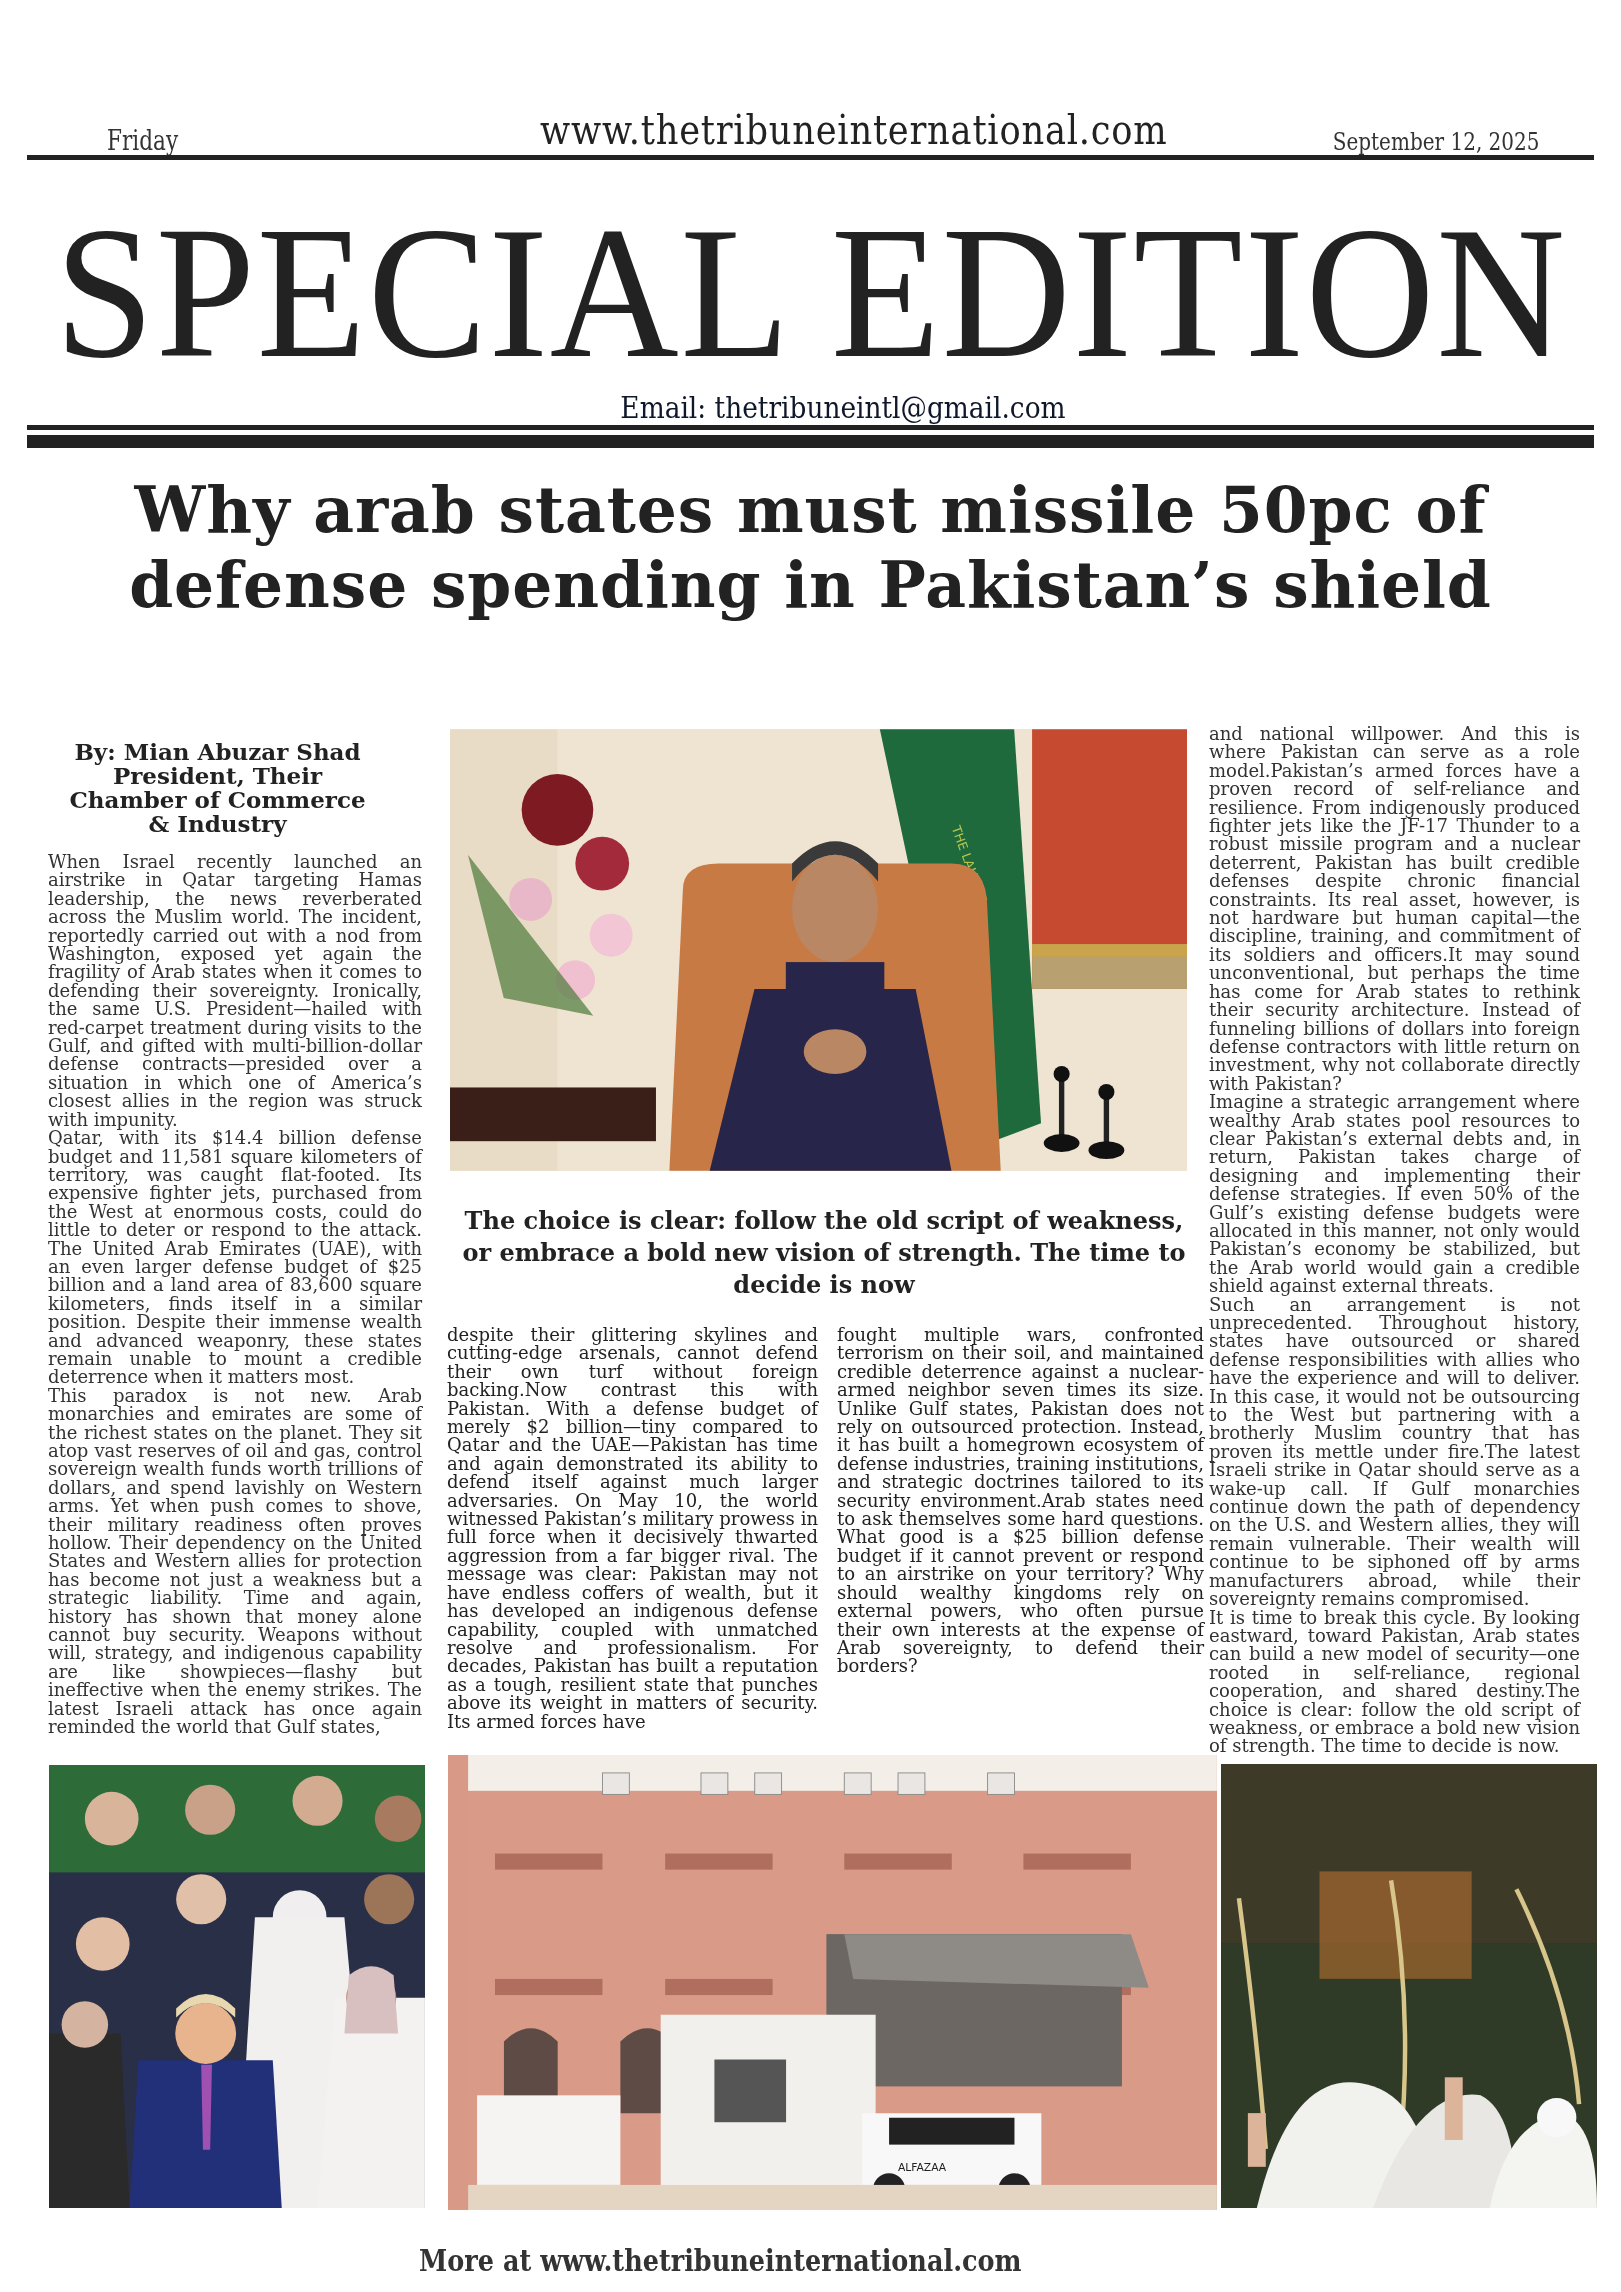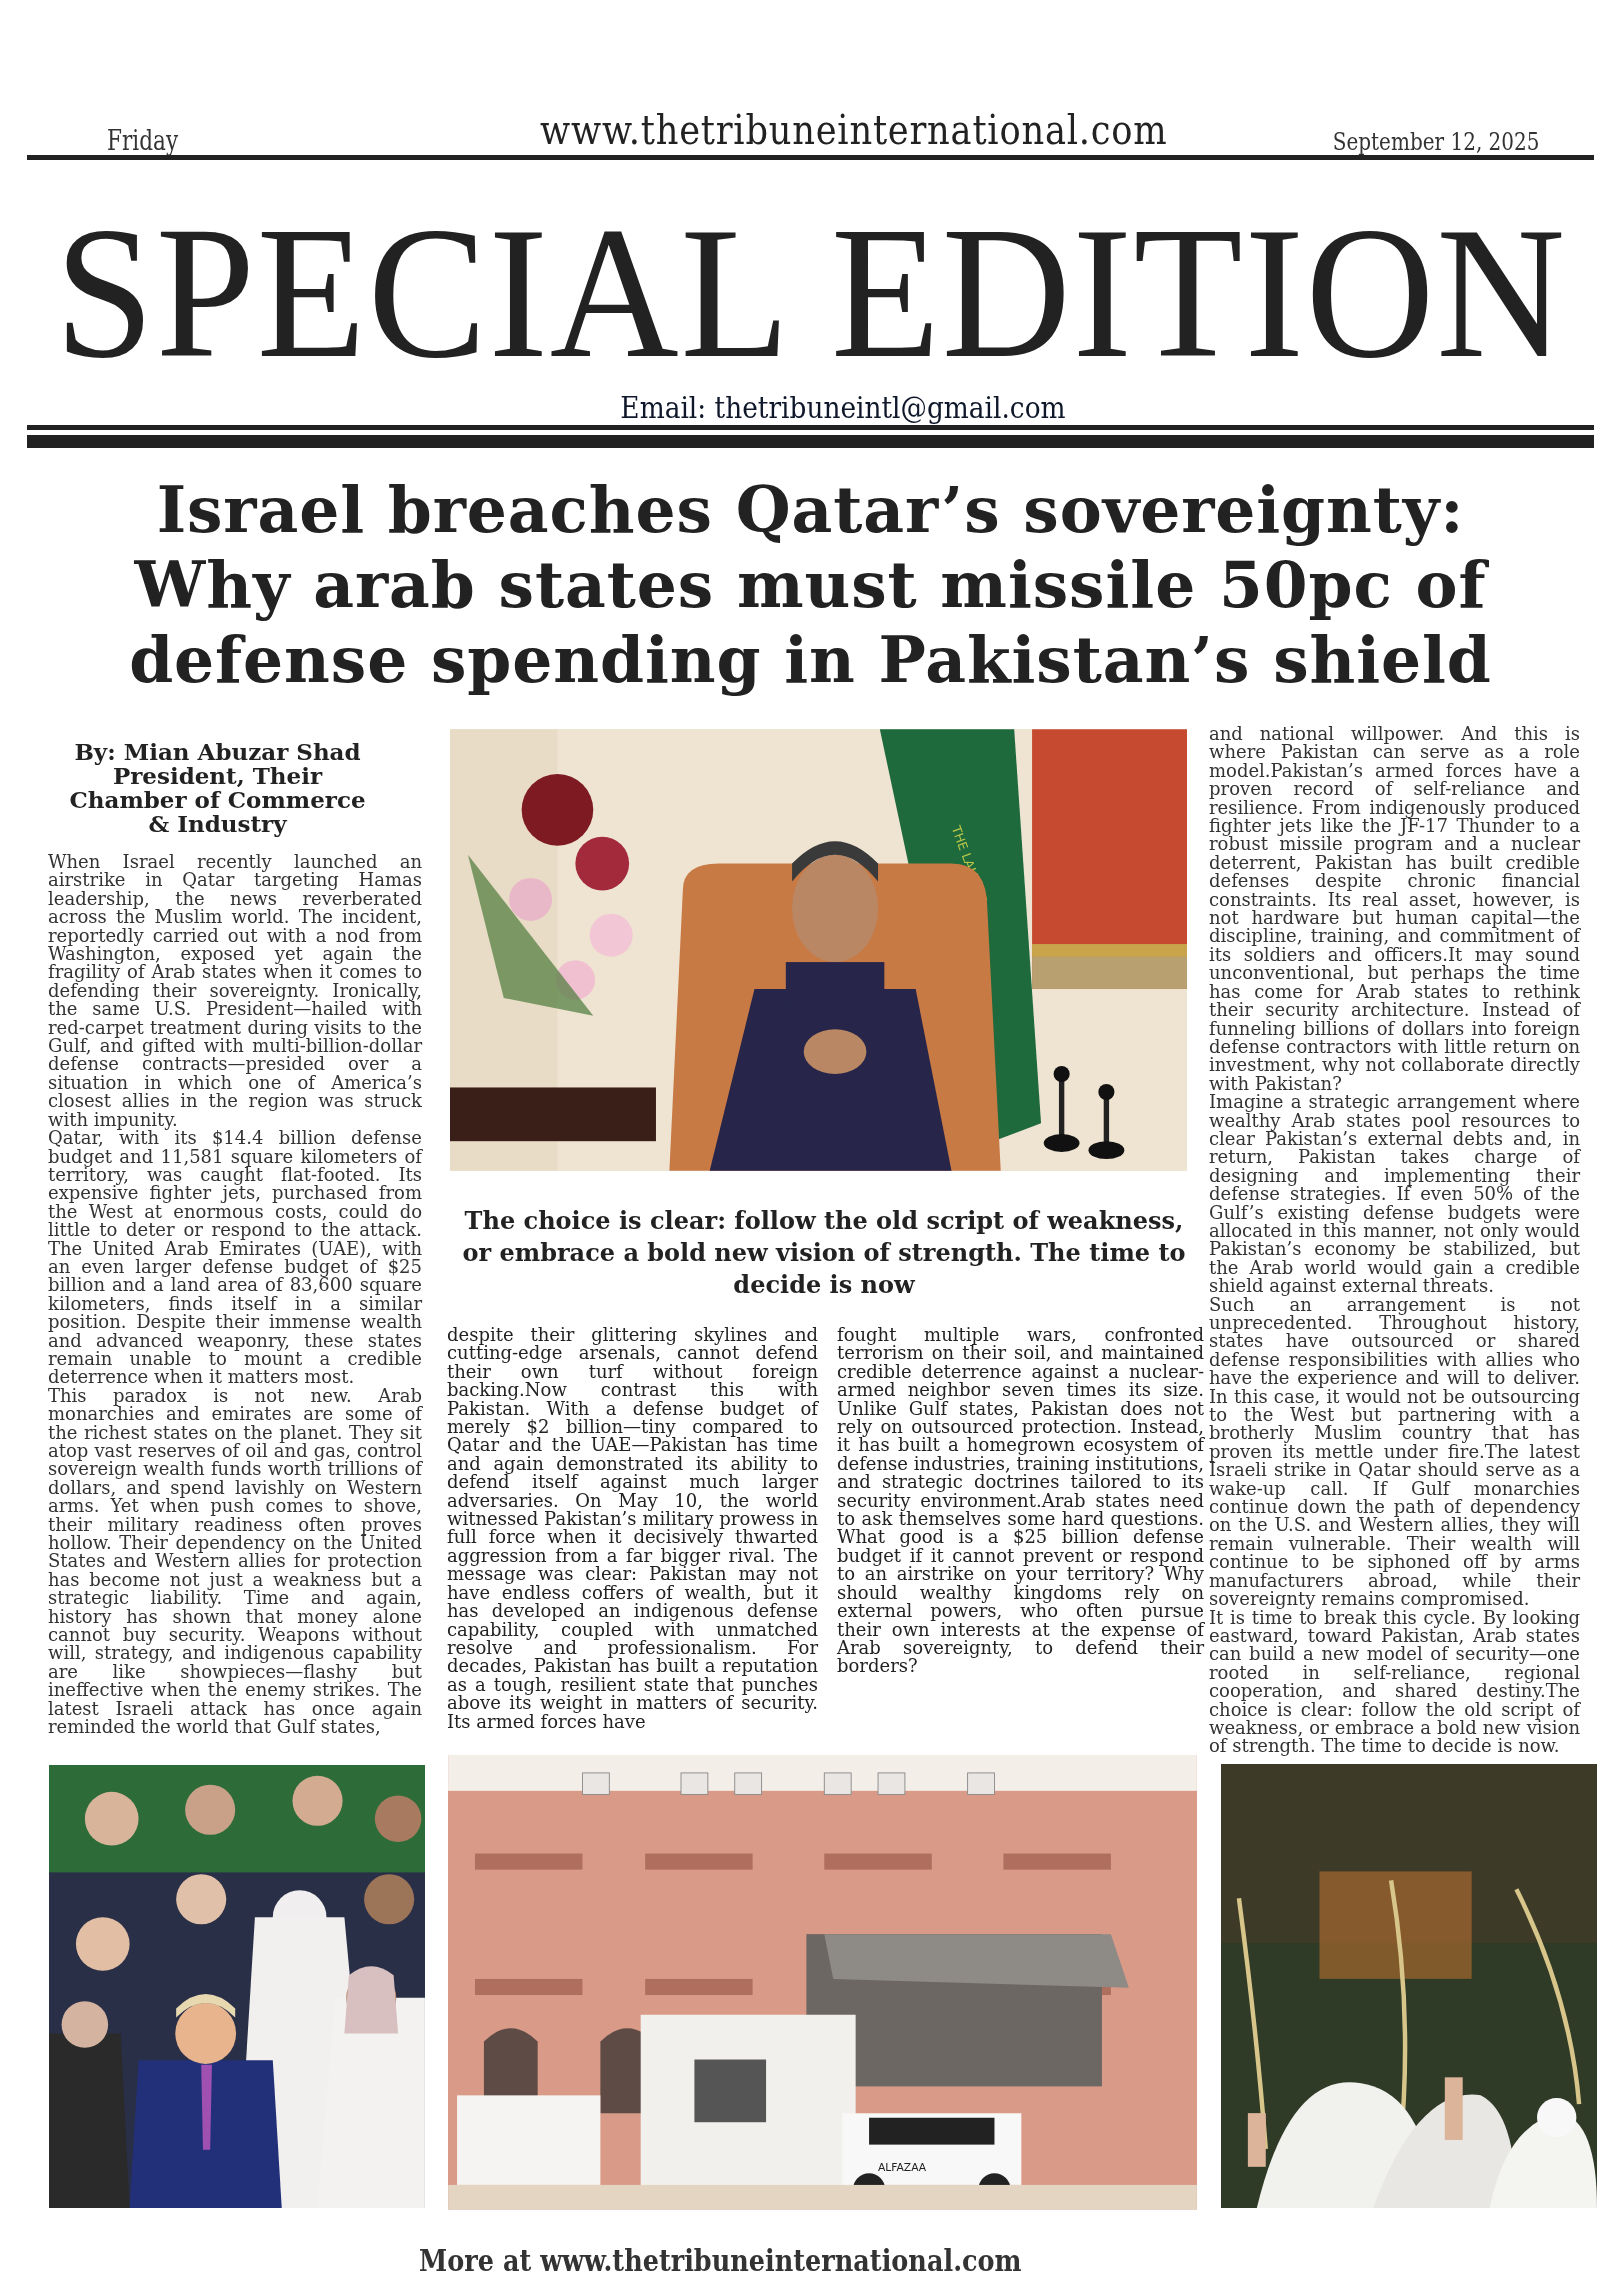--- a/index.html
+++ b/index.html
@@ -35,42 +35,41 @@
   .col3 { left: 837px; width: 367px; top: 1326px; color: #222; }
   .col4 { left: 1209px; width: 371px; top: 725px; }
 
   
   .pullquote { left: 448px; width: 752px; top: 1205px; text-align: center; font-family: "DejaVu Serif", serif; font-weight: bold; font-size: 24px; line-height: 32px; color: #222; }
 
   
   .photo { overflow: hidden; }
   .photo-portrait { left: 450px; top: 729px; width: 737px; height: 442px; background: #efe6d8; }
   .photo-summit { left: 49px; top: 1765px; width: 376px; height: 443px; background: #2b6a36; }
-  .photo-building { left: 448px; top: 1755px; width: 749px; height: 455px; background: #d89a86; }
+  .photo-building { left: 448px; top: 1755px; width: 749px; height: 455px; background: #d89a86; padding-left: 20px; }
   .photo-swords { left: 1221px; top: 1764px; width: 376px; height: 444px; background: #2f3a26; }
 
   .footer { left: 0; width: 1440px; top: 2244px; text-align: center; font-family: "DejaVu Serif", serif; font-size: 29px; color: #333; font-weight: bold; }
   .footer span { display: inline-block; transform: scaleX(0.88); }
 </style>
 </head>
 <body>
 
 <div class="abs mast-day">Friday</div>
 <div class="abs mast-url"><span>www.thetribuneinternational.com</span></div>
 <div class="abs mast-date">September 12, 2025</div>
 <div class="abs rule-top"></div>
 
 <div class="abs mast-title"><span>SPECIAL EDITION</span></div>
 
 <div class="abs mast-email"><span>Email: thetribuneintl@gmail.com</span></div>
 <div class="abs rule-mid"></div>
 <div class="abs rule-thick"></div>
 
 <h1 class="abs headline" style="margin:0;">
-  <div>Israel breaches Qatar’s sovereignty:</div>
   <div>Why arab states must missile 50pc of</div>
   <div>defense spending in Pakistan’s shield</div>
 </h1>
 
 <div class="abs byline">
   <div>By: Mian Abuzar Shad</div>
   <div>President, Their</div>
   <div>Chamber of Commerce</div>
   <div>&amp; Industry</div>
 </div>

